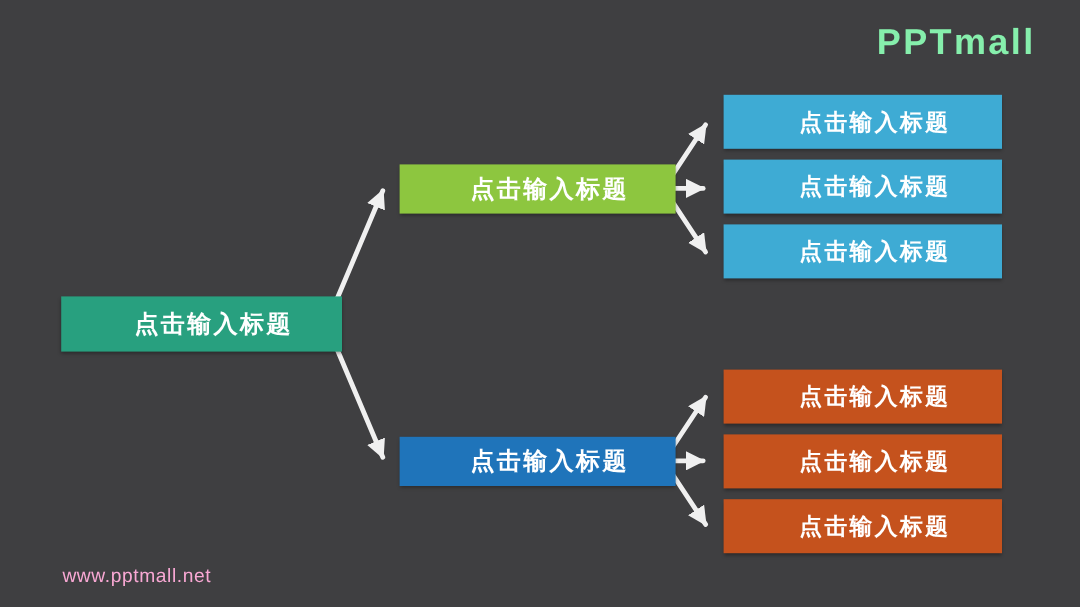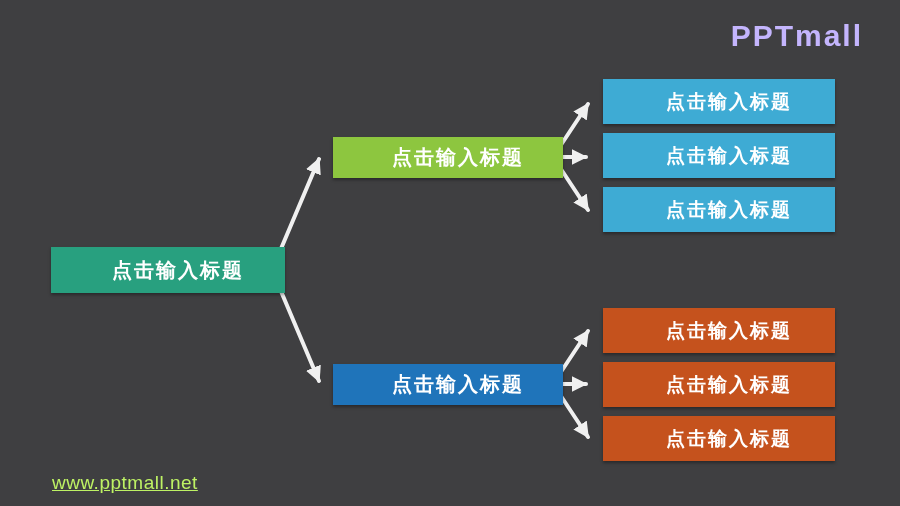--- a/index.html
+++ b/index.html
@@ -3,25 +3,25 @@
 <meta charset="utf-8">
 <style>
   html,body{margin:0;padding:0;}
   body{
     width:900px;height:506px;position:relative;overflow:hidden;
     background:#3F3F41;
     font-family:"Liberation Sans","DejaVu Sans",sans-serif;
   }
   .logo{
     position:absolute;top:19px;right:37px;
-    font-size:30px;font-weight:bold;color:#c4b5fd;letter-spacing:2px;
+    font-size:30px;font-weight:bold;color:#86efac;letter-spacing:2px;
   }
   .footer{
     position:absolute;left:52px;top:472px;
-    font-size:19px;color:#bef264;letter-spacing:0.5px;text-decoration:underline;
+    font-size:16px;color:#f9a8d4;letter-spacing:0.5px;
   }
   .node{
     position:absolute;display:flex;align-items:center;justify-content:center;
     color:#FFFFFF;font-weight:bold;font-size:20px;letter-spacing:2px;
     box-shadow:0 2px 3px rgba(0,0,0,0.35);
     cursor:default;white-space:nowrap;padding-left:20px;
   }
   .root    {left:51px; top:247px;width:214px;height:46px;}
   .branch-a{left:333px;top:137px;width:210px;height:41px;}
   .branch-b{left:333px;top:364px;width:210px;height:41px;}

